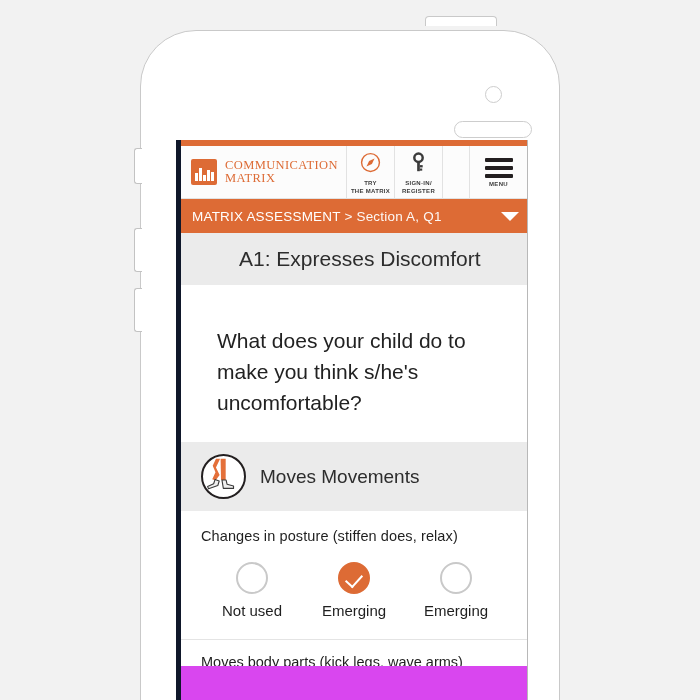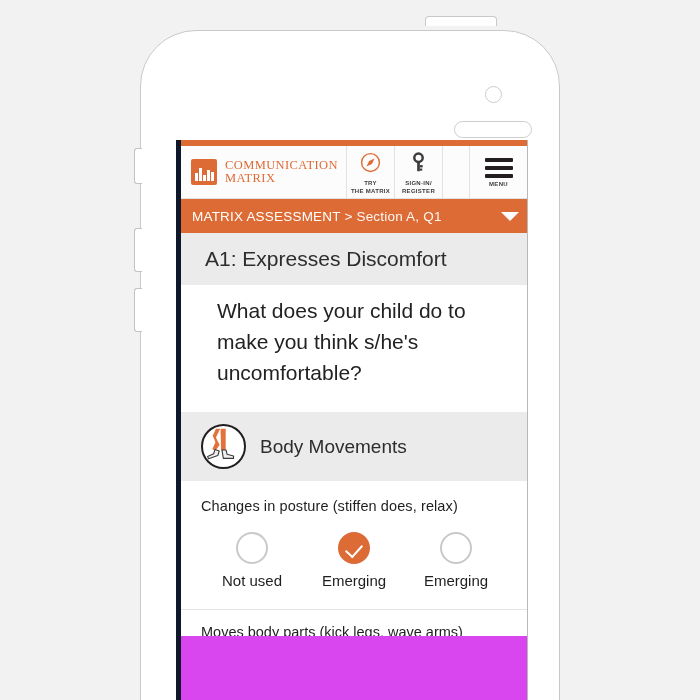--- a/index.html
+++ b/index.html
@@ -216,24 +216,25 @@
 
   
   .band {
     background: #ebebeb;
     padding: 14px 0 14px 24px;
   }
   .band-title {
     font-size: 21px;
     color: #2d2d2d;
     font-weight: normal;
+    margin-left: 34px;
   }
   .question-block {
     background: #ffffff;
-    padding: 10px 24px 24px 36px;
+    padding: 40px 24px 24px 36px;
   }
   .question-text {
     font-size: 21px;
     line-height: 31px;
     color: #222222;
   }
   .cat-band {
     background: #ebebeb;
     display: flex;
     align-items: center;
@@ -409,21 +410,21 @@
 
   <div class="cat-band">
     <div class="cat-icon">
       <svg width="37" height="37" viewBox="0 0 40 40">
         <path d="M19 3 L24.5 3 L24.5 26 L19.5 26 Z" fill="#e4703a"></path>
         <path d="M18.5 3 L14 12.5 L18 20.5 L13.5 26.5 L10 25 L13.5 17.5 L10.5 10.5 L14 3 Z" fill="#e4703a"></path>
         <path d="M25 26 L26 30.5 L33 32.5 L33 35 L22 35 L20.5 26 Z" fill="#efefef" stroke="#3a3a3a" stroke-width="1.2" stroke-linejoin="round"></path>
         <path d="M13 25.5 L11.5 30 L5 33 L6 35.5 L16 32 L17.5 27 Z" fill="#efefef" stroke="#3a3a3a" stroke-width="1.2" stroke-linejoin="round"></path>
       </svg>
     </div>
-    <div class="cat-title">Body Movements</div>
+    <div class="cat-title">Moves Movements</div>
   </div>
 
   <div class="options-block">
     <div class="option-label">Changes in posture (stiffen does, relax)</div>
     <div class="radio-row">
       <div class="radio-cell">
         <div class="radio-dot"></div>
         <div class="radio-text">Not used</div>
       </div>
       <div class="radio-cell">

